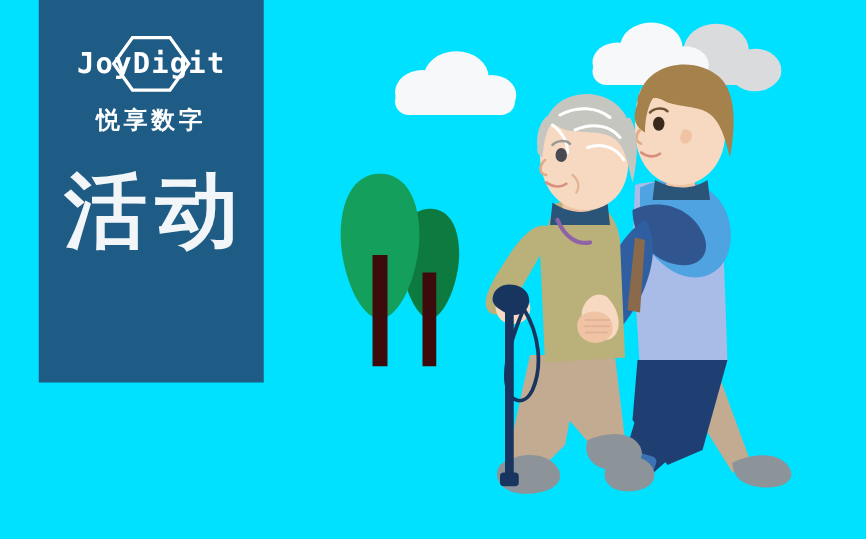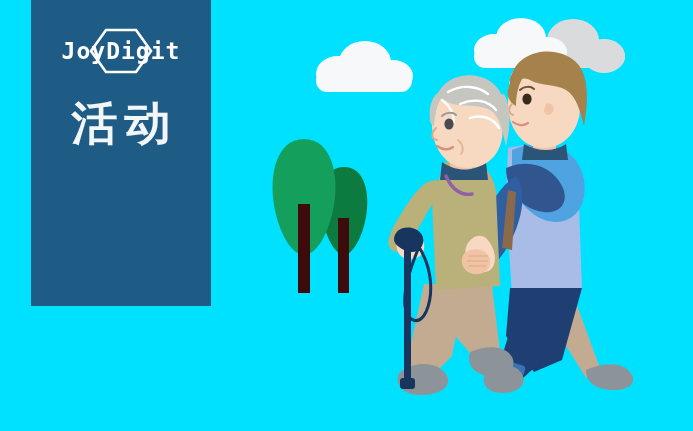--- a/index.html
+++ b/index.html
@@ -71,21 +71,21 @@
   }
   #title-block {
     margin-top: 26px;
     text-align: center;
     color: #f3f6f8;
     font-weight: bold;
     font-family: "DejaVu Sans", sans-serif;
     line-height: 1.02;
   }
   .title-line-1 {
-    font-size: 46px;
+    font-size: 66px;
     letter-spacing: 7px;
     display: block;
     text-indent: 7px;
   }
   .title-line-2 {
     font-size: 66px;
     letter-spacing: 2px;
     display: block;
     text-indent: 2px;
     margin-top: 2px;
@@ -228,20 +228,21 @@
 
   <div id="panel">
 
     <div id="logo-wrap">
       <svg id="logo-hex" viewBox="0 0 64 46">
         <polygon points="17,2 47,2 62,23 47,44 17,44 2,23" fill="none" stroke="#ffffff" stroke-width="2.6"></polygon>
       </svg>
       <span id="logo-word">JoyDigit</span>
     </div>
 
+    <div id="logo-cn">悦享数字</div>
 
     <div id="title-block">
       <span class="title-line-1">活动</span>
     </div>
 
   </div>
 
 </div>
 
 </body></html>

